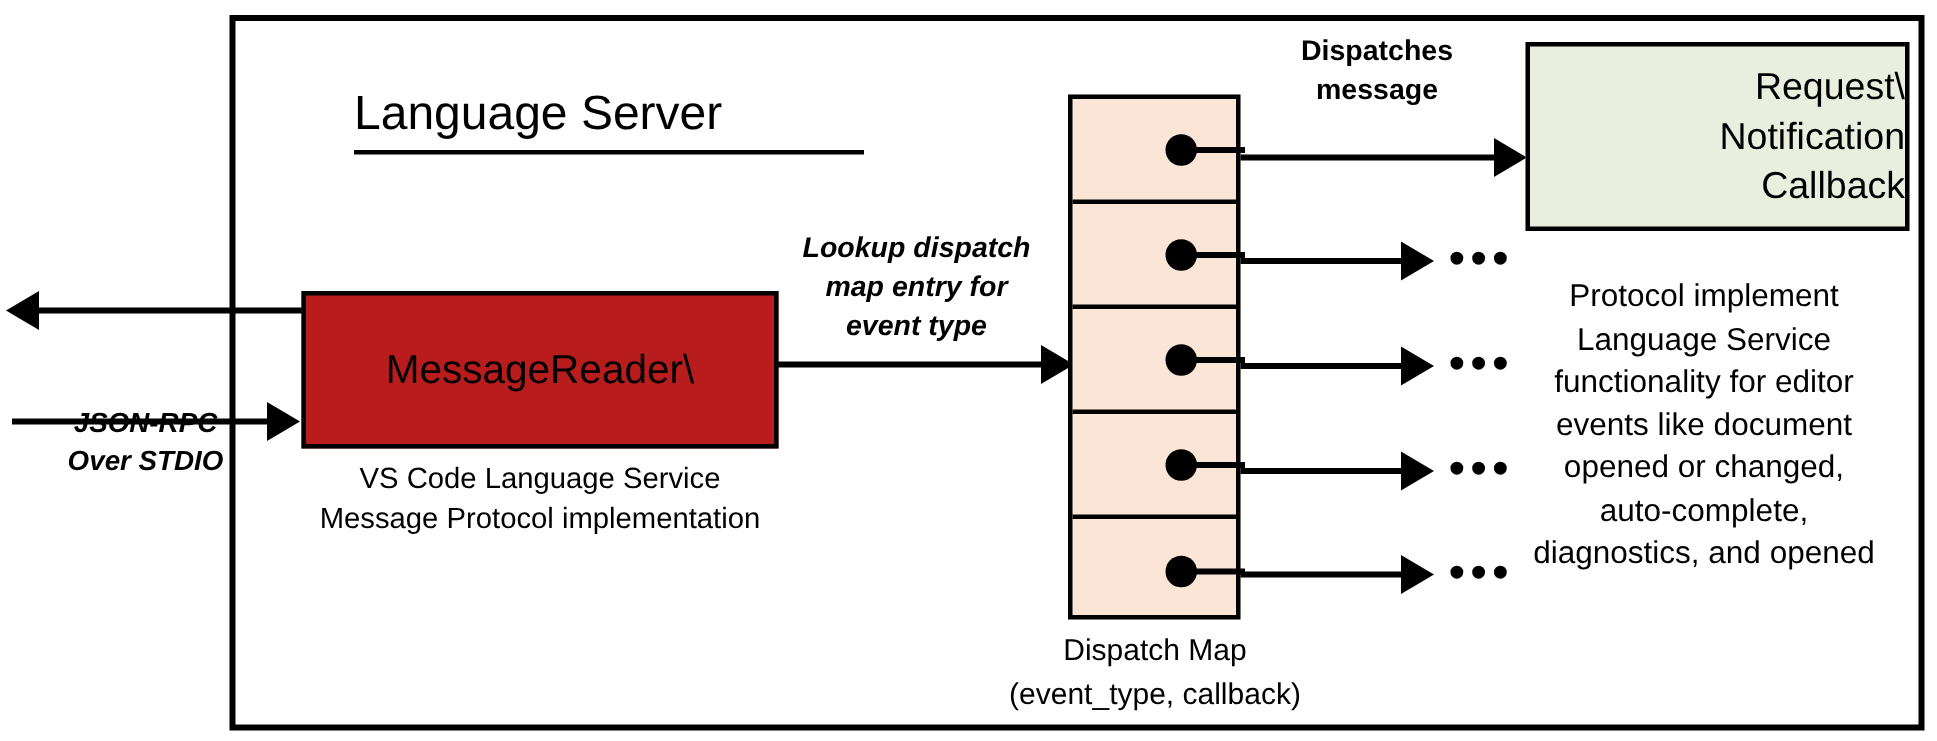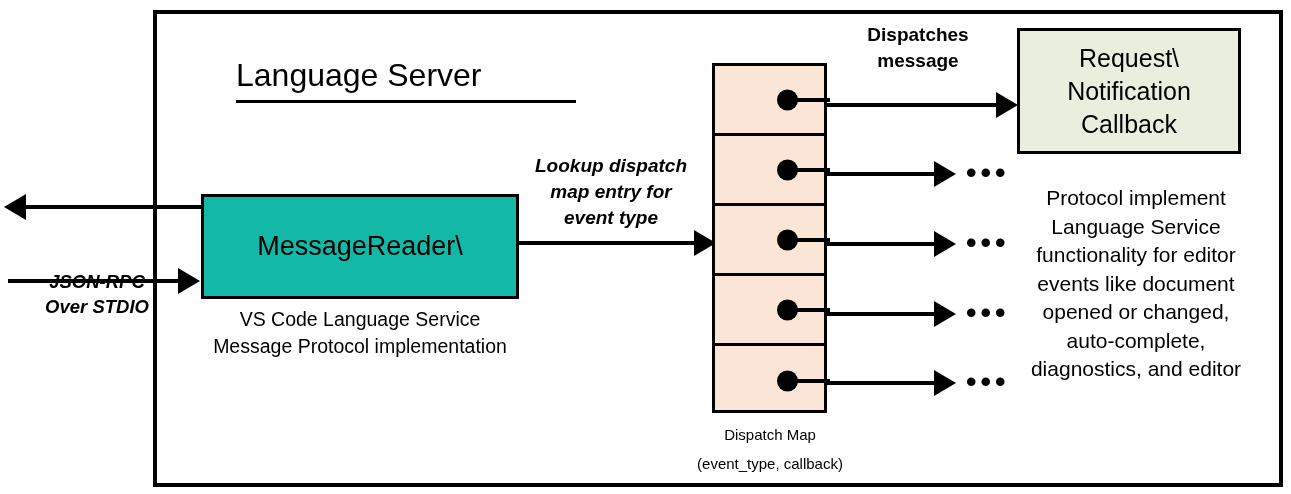--- a/index.html
+++ b/index.html
@@ -42,21 +42,21 @@
     padding-bottom: 2px;
     white-space: nowrap;
   }
 
   
   #message-box {
     left: 201px;
     top: 194px;
     width: 318px;
     height: 105px;
-    background: #14b8a6;
+    background: #b91c1c;
     border: 3px solid #000;
     box-sizing: border-box;
     display: flex;
     flex-direction: column;
     align-items: center;
     justify-content: center;
     font-size: 27px;
     line-height: 33px;
   }
   #message-box-caption {
@@ -138,36 +138,36 @@
     transform: translateY(-50%);
     width: 38px;
     height: 4px;
     background: #000;
   }
   #dispatch-map-caption {
     left: 645px;
     top: 420px;
     width: 250px;
     text-align: center;
-    font-size: 15px;
+    font-size: 20px;
     line-height: 29px;
   }
 
   
   #callback-box {
     left: 1017px;
     top: 28px;
-    width: 224px;
+    width: 256px;
     height: 126px;
     background: #E9EEDF;
     border: 3px solid #000;
     box-sizing: border-box;
     display: flex;
     flex-direction: column;
-    align-items: center;
+    align-items: flex-end;
     justify-content: center;
     font-size: 25px;
     line-height: 33px;
   }
   #callback-caption {
     left: 1007px;
     top: 184px;
     width: 258px;
     text-align: center;
     font-size: 21px;
@@ -288,16 +288,16 @@
     <div>Callback</div>
   </div>
 
   <div class="abs" id="callback-caption">
     <div>Protocol implement</div>
     <div>Language Service</div>
     <div>functionality for editor</div>
     <div>events like document</div>
     <div>opened or changed,</div>
     <div>auto-complete,</div>
-    <div>diagnostics, and editor</div>
+    <div>diagnostics, and opened</div>
   </div>
 
 </div>
 
 </body></html>

